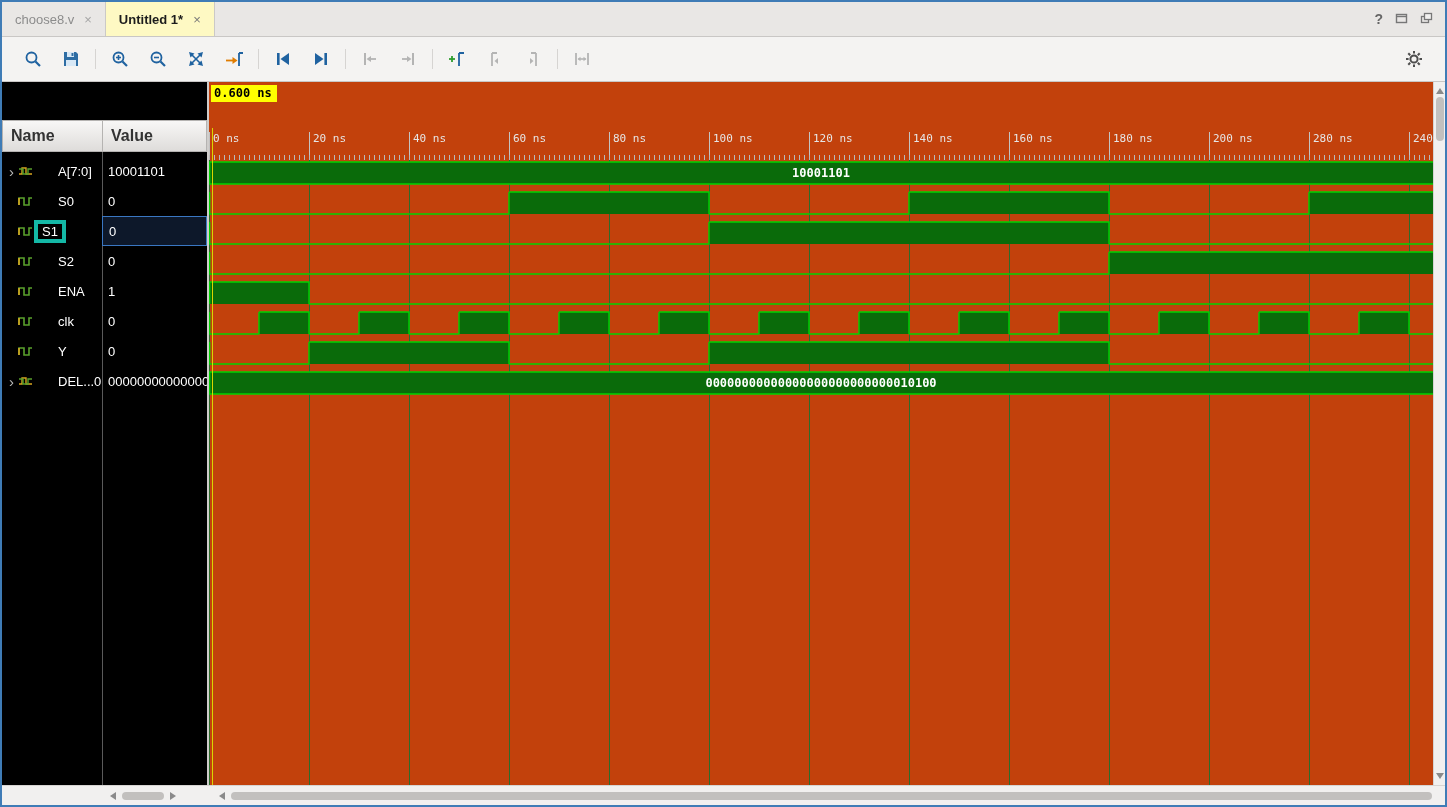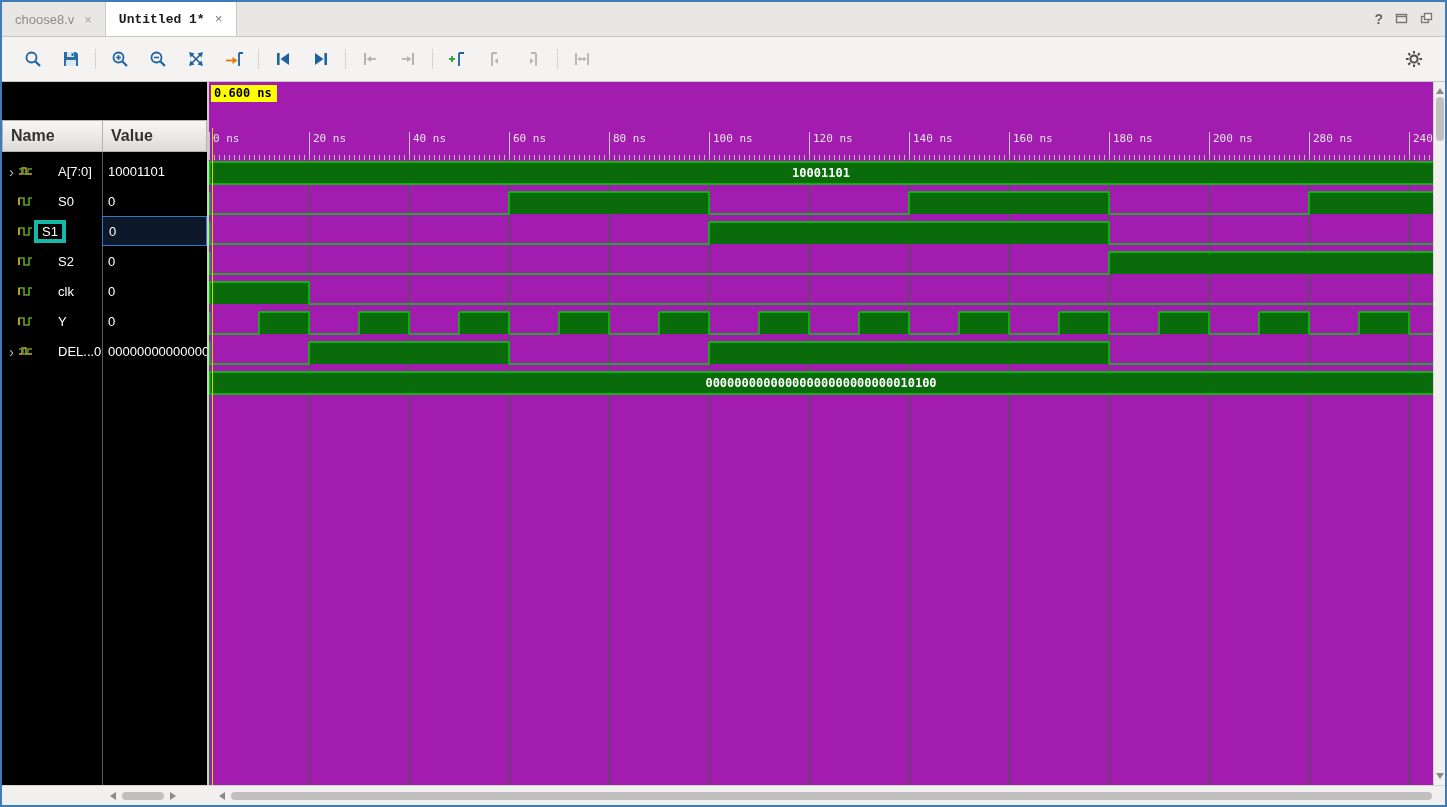--- a/index.html
+++ b/index.html
@@ -1,21 +1,21 @@
 <!DOCTYPE html>
 <html><head>
 <meta charset="utf-8">
 <style>
 *{box-sizing:border-box;margin:0;padding:0;}
 body{width:1447px;height:807px;position:relative;font-family:"Liberation Sans",sans-serif;background:#fff;overflow:hidden;}
 .window{position:absolute;inset:0;border:2px solid #3f7cb6;background:#f0efee;display:flex;flex-direction:column;}
 
 .tabbar{height:35px;background:#e9e7e5;border-bottom:1px solid #c9c7c5;display:flex;flex:none;}
 .tab{display:flex;align-items:center;gap:10px;padding:0 13px;border-right:1px solid #cbc9c7;font-size:13px;color:#8c8c8c;}
-.tab.active{background:#ffffff;color:#1c1c1c;font-weight:bold;font-family:Liberation Mono, monospace;}
+.tab.active{background:#fef9c3;color:#1c1c1c;font-weight:bold;}
 .tab-close{font-size:13px;color:#a5a5a5;font-weight:normal;}
 .tab.active .tab-close{color:#787878;}
 .tabbar-spacer{flex:1;}
 .tabbar-icons{display:flex;align-items:center;gap:12px;padding-right:12px;}
 .help{color:#666;font-weight:bold;font-size:14px;}
 
 .toolbar{height:45px;background:#f4f3f2;border-bottom:1px solid #c9c7c5;display:flex;align-items:center;padding:0 12px;flex:none;}
 .tbtn{width:32px;height:28px;display:flex;align-items:center;justify-content:center;border-radius:2px;margin:0 3px;}
 .tsep{width:1px;height:20px;background:#d6d4d2;margin:0 5px;}
 .toolbar-spacer{flex:1;}
@@ -30,21 +30,21 @@
 .rows{position:absolute;top:74px;left:0;width:100%;}
 .sig-row{height:30px;display:flex;align-items:stretch;color:#fff;font-size:13px;}
 .name-cell{width:100px;flex:none;display:flex;align-items:center;padding-left:3px;overflow:hidden;}
 .expander{width:13px;color:#b9b9b9;font-size:15px;text-align:center;flex:none;}
 .sig-icon{width:17px;flex:none;display:flex;align-items:center;margin-right:3px;}
 .sig-label{white-space:nowrap;margin-left:20px;}
 .sig-label.sel{border:4px solid #14b8a6;padding:0 4px;margin-left:-4px;}
 .value-cell{flex:1;padding-left:6px;overflow:hidden;white-space:nowrap;display:flex;align-items:center;}
 .value-cell.sel{border:1px solid #3a77c2;background:rgba(45,85,150,.28);}
 
-.wavepanel{flex:1;position:relative;background:#a21caf;overflow:hidden;min-width:0;}
+.wavepanel{flex:1;position:relative;background:#c2410c;overflow:hidden;min-width:0;}
 .cursor-chip{position:absolute;top:3px;left:2px;background:#ffff00;color:#000;font:bold 12px "DejaVu Sans Mono",monospace;padding:1px 5px 2px 3px;z-index:3;}
 .ruler{position:absolute;top:46px;left:0;right:0;height:32px;z-index:2;}
 .ruler::after{content:"";position:absolute;left:0;right:0;bottom:0;height:5px;background-image:repeating-linear-gradient(90deg,#b9b9b9 0 1px,transparent 1px 5px);}
 .tick-label{position:absolute;top:4px;height:28px;border-left:1px solid #c3c3c3;padding-left:3px;color:#e6e6e6;font:11px "DejaVu Sans Mono",monospace;line-height:13px;white-space:nowrap;text-align:right;}
 #wave-svg{position:absolute;top:0;left:0;}
 
 .vscroll{width:12px;flex:none;background:#f1f0ef;border-left:1px solid #d6d4d2;display:flex;flex-direction:column;align-items:center;padding:2px 0;}
 .vthumb{width:8px;height:44px;background:#c2c0be;border-radius:4px;margin-top:3px;}
 .vspacer{flex:1;}
 .arr{width:0;height:0;flex:none;}
@@ -265,20 +265,33 @@
               <span class="expander"></span>
               <span class="sig-icon">
                 <svg width="15" height="12" viewBox="0 0 15 12">
                   <path d="M1 10 V3 H6 V10 H11 V3 H14" fill="none" stroke="#5aa02c" stroke-width="1.6"></path>
                   <path d="M1 10 V3" stroke="#d7a51f" stroke-width="1.6"></path>
                 </svg>
               </span>
               <span class="sig-label">S2</span>
             </div>
             <div class="value-cell">0</div>
+          </div>
+          <div class="sig-row">
+            <div class="name-cell">
+              <span class="expander"></span>
+              <span class="sig-icon">
+                <svg width="15" height="12" viewBox="0 0 15 12">
+                  <path d="M1 10 V3 H6 V10 H11 V3 H14" fill="none" stroke="#5aa02c" stroke-width="1.6"></path>
+                  <path d="M1 10 V3" stroke="#d7a51f" stroke-width="1.6"></path>
+                </svg>
+              </span>
+              <span class="sig-label">ENA</span>
+            </div>
+            <div class="value-cell">1</div>
           </div>
           <div class="sig-row">
             <div class="name-cell">
               <span class="expander"></span>
               <span class="sig-icon">
                 <svg width="15" height="12" viewBox="0 0 15 12">
                   <path d="M1 10 V3 H6 V10 H11 V3 H14" fill="none" stroke="#5aa02c" stroke-width="1.6"></path>
                   <path d="M1 10 V3" stroke="#d7a51f" stroke-width="1.6"></path>
                 </svg>
               </span>

